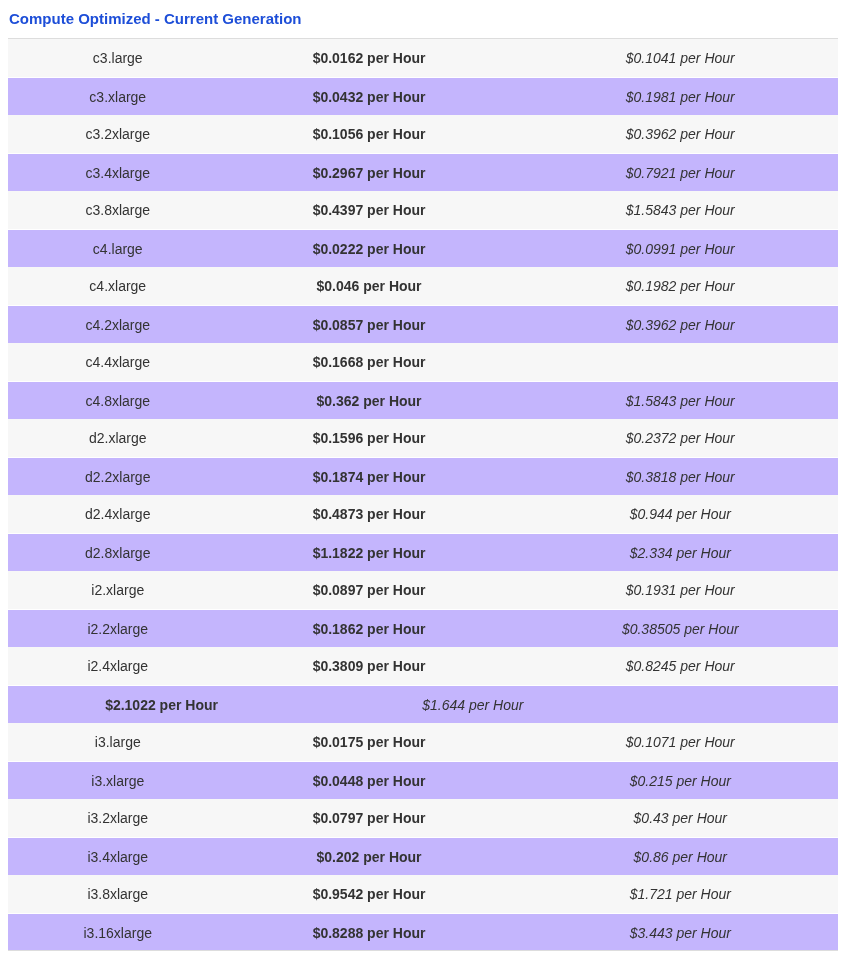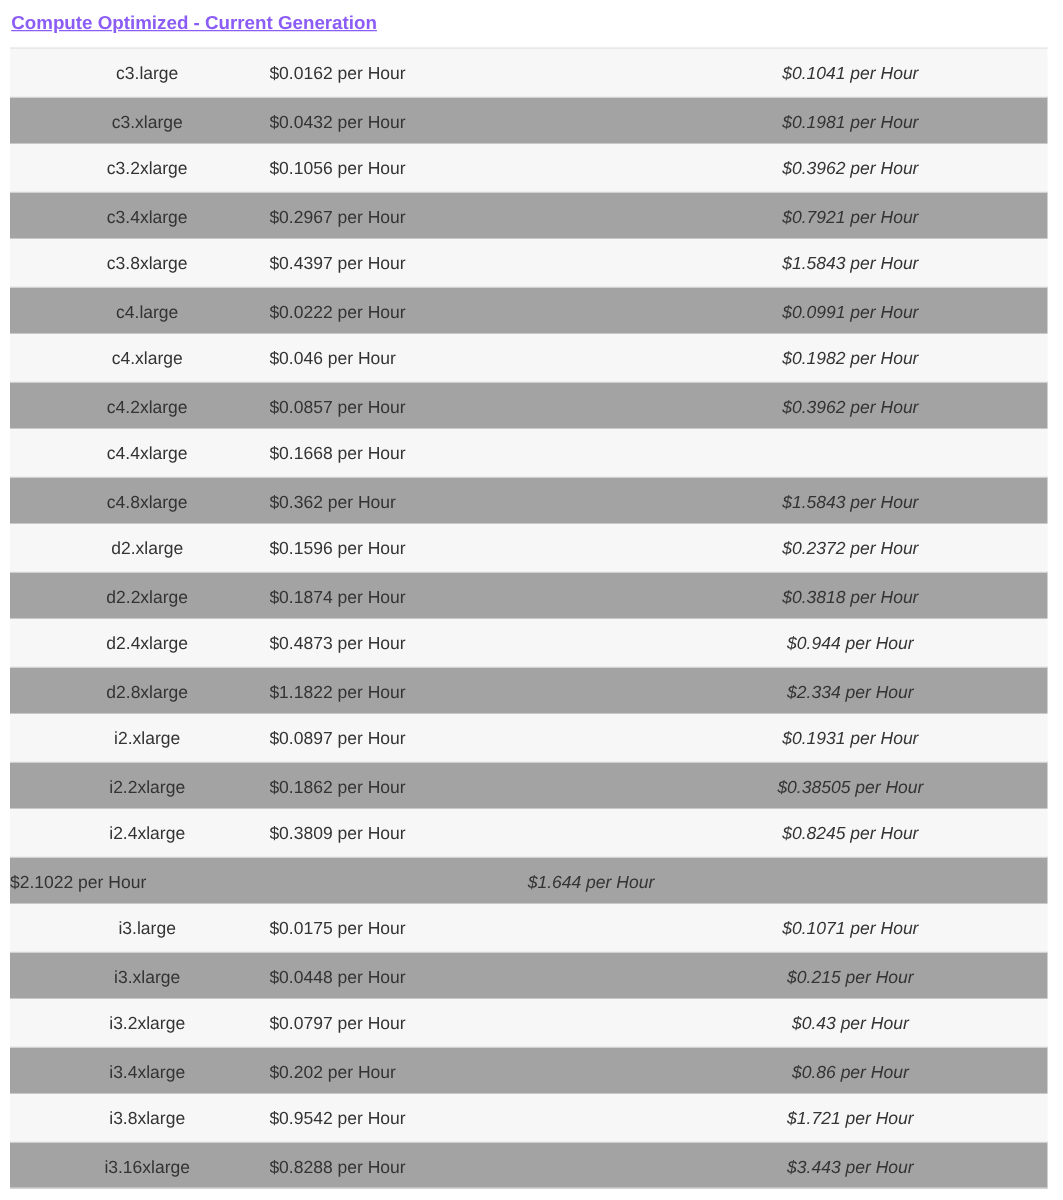--- a/index.html
+++ b/index.html
@@ -11,36 +11,35 @@
   .page {
     width: 850px;
     height: 960px;
     padding: 8px 12px 0 8px;
     background: #ffffff;
     overflow: hidden;
   }
   .section-title {
     font-size: 15px;
     font-weight: bold;
-    color: #8b5cf6;
+    color: #1d4ed8;
     line-height: 20px;
     padding: 1px 0 0 1px;
     margin-bottom: 9px;
-    text-decoration: underline;
   }
   .pricing-table {
     width: 830px;
     border-top: 1px solid #dddddd;
   }
   .t-row {
     display: flex;
     width: 100%;
     height: 38px;
     border-bottom: 1px solid #dddddd;
-    background: #a3a3a3;
+    background: #c4b5fd;
   }
   .t-row:nth-child(odd) {
     background: #f7f7f7;
   }
   .t-row:not(:last-child) {
     border-bottom: none;
   }
   .t-row + .t-row {
     border-top: 1px solid #ffffff;
   }
@@ -54,21 +53,22 @@
     white-space: nowrap;
     overflow: hidden;
   }
   .cell.name {
     width: 25%;
     text-align: center;
     padding-left: 12px;
   }
   .cell.price-spot {
     width: 37%;
-    text-align: left;
+    text-align: center;
+    font-weight: bold;
   }
   .cell.price-od {
     width: 38%;
     text-align: center;
     font-style: italic;
   }
 </style>
 </head>
 <body>
 

